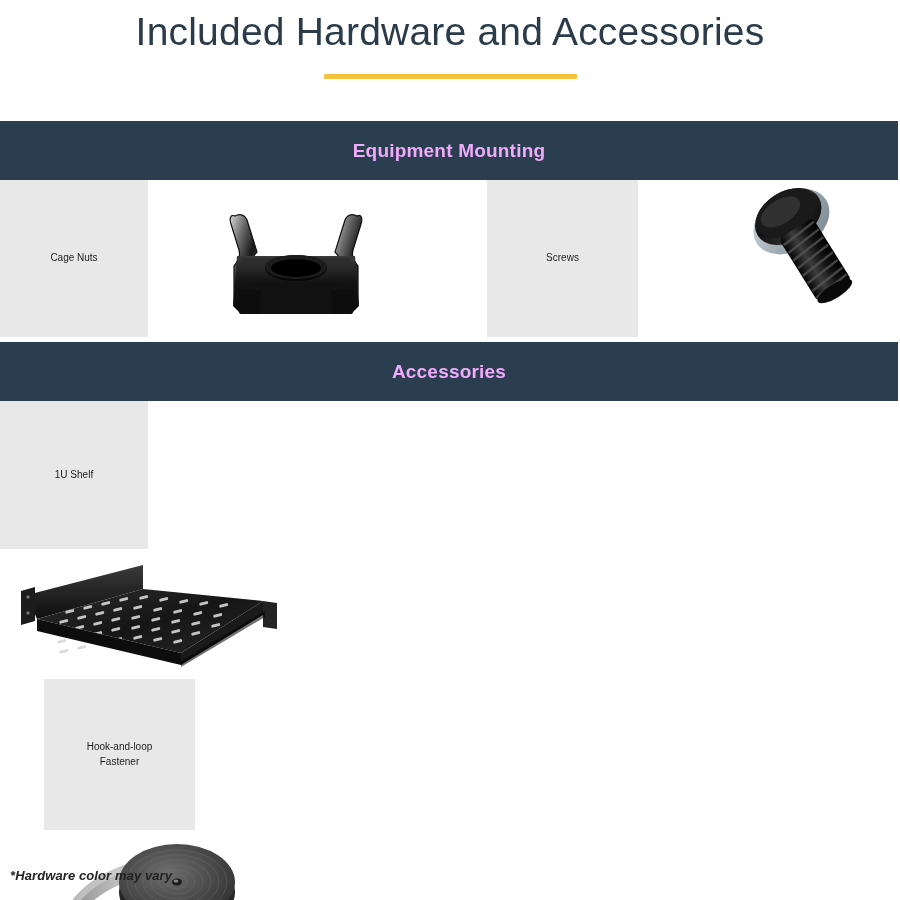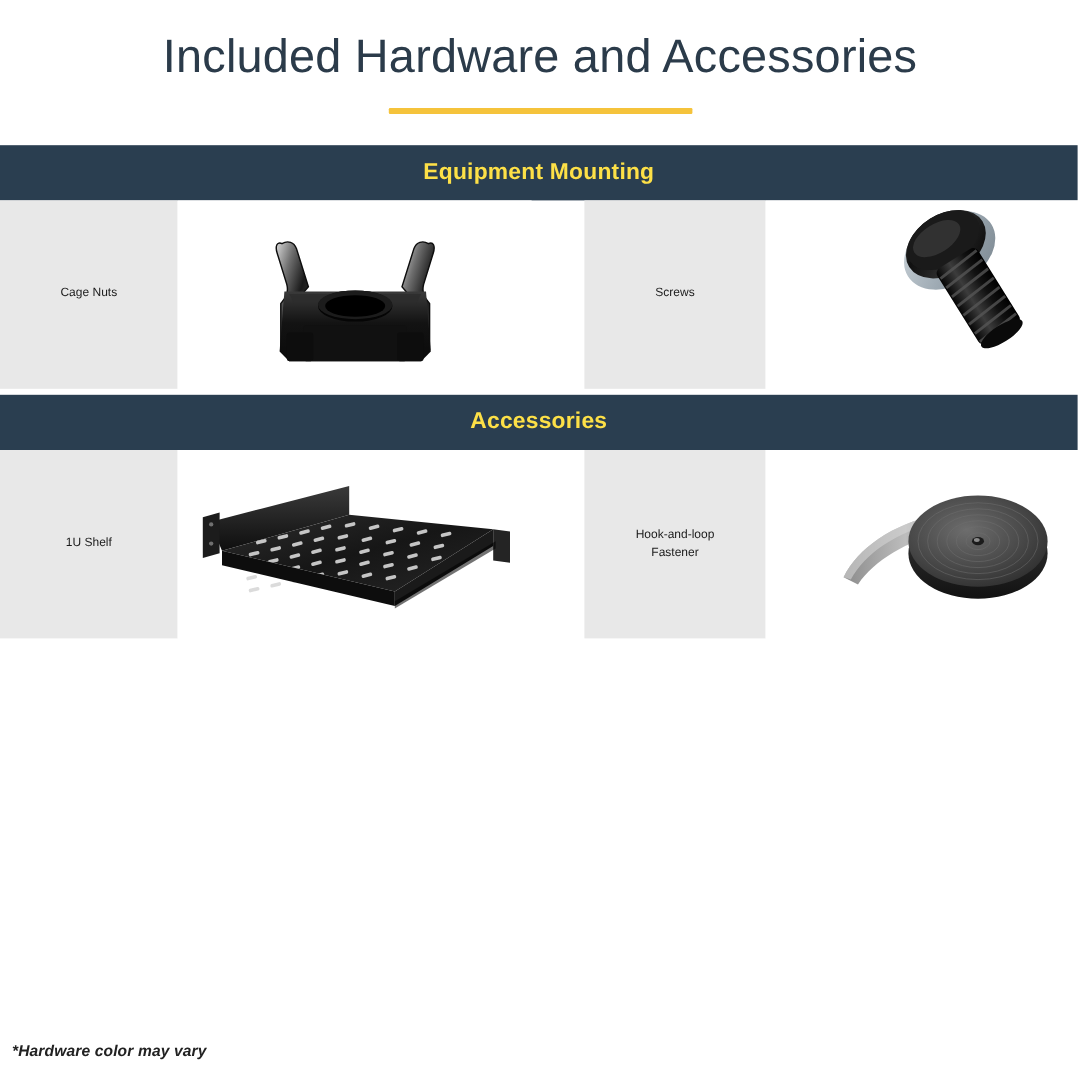--- a/index.html
+++ b/index.html
@@ -12,21 +12,21 @@
     height: 900px;
     font-family: "Liberation Sans", sans-serif;
     color: #22323f;
     position: relative;
     overflow: hidden;
   }
 
   
   .title-block {
     width: 900px;
-    padding-top: 24px;
+    padding-top: 8px;
     text-align: center;
   }
   .page-title {
     font-family: "Liberation Sans", sans-serif;
     font-size: 39px;
     font-weight: 400;
     letter-spacing: 0.2px;
     color: #2b3b4a;
     line-height: 1.25;
     margin: 0;
@@ -41,43 +41,43 @@
 
   
   .table {
     position: absolute;
     left: 0;
     top: 121px;
     width: 898px;
   }
   .section-header {
     width: 898px;
-    height: 46px;
+    height: 59px;
     background: #2a3e50;
-    color: #fde047;
+    color: #f0abfc;
     display: flex;
     align-items: center;
     justify-content: center;
     font-size: 19px;
     font-weight: 700;
     letter-spacing: 0.2px;
     box-sizing: border-box;
   }
   .section-header.accessories {
     margin-top: 5px;
   }
 
   .row {
     position: relative;
     width: 898px;
     display: flex;
     box-sizing: border-box;
   }
   .row.tall { height: 157px; }
-  .row.shelf { height: 157px; }
+  .row.shelf { height: 157px; flex-direction: column; }
   .row.keys  { height: 159px; }
 
   .cell-label {
     width: 148px;
     background: #e8e8e8;
     display: flex;
     align-items: center;
     justify-content: center;
     text-align: center;
     font-size: 10px;

